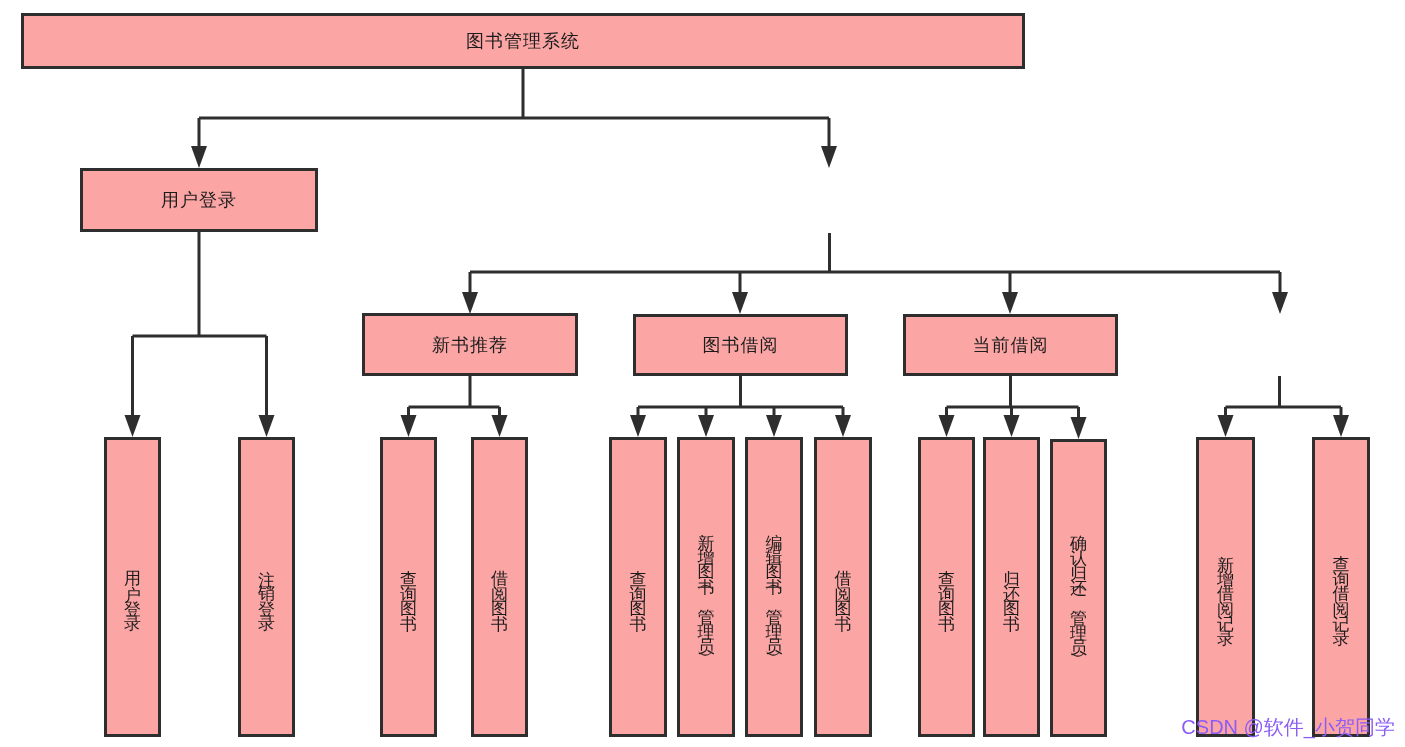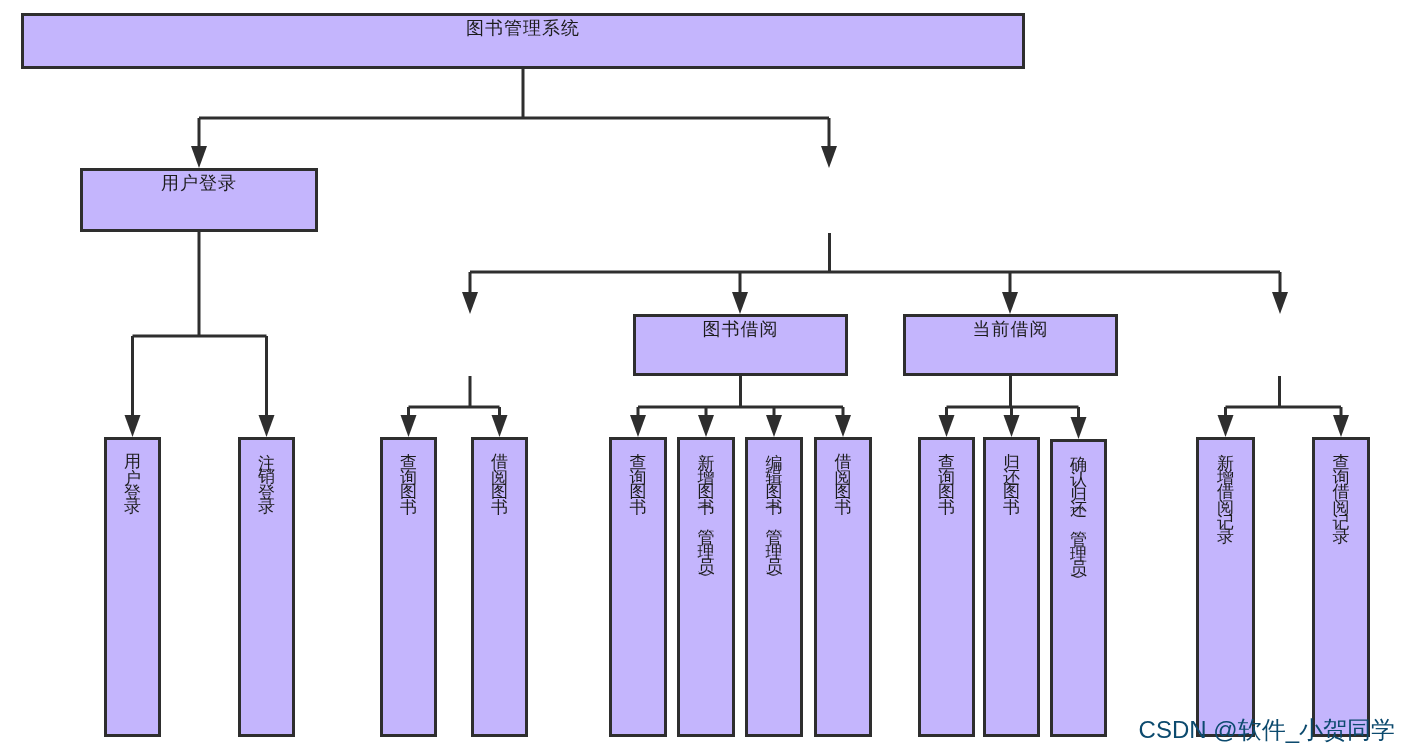--- a/index.html
+++ b/index.html
@@ -31,23 +31,24 @@
     stroke: #2e2e2e;
     stroke-width: 3;
   }
   svg.connectors polygon {
     fill: #2e2e2e;
     stroke: none;
   }
   .node {
     position: absolute;
     box-sizing: border-box;
-    background: #c4b5fd;
+    background: #fca5a5;
     border: 3px solid #2e2e2e;
     display: flex;
+    align-items: center;
     justify-content: center;
     z-index: 2;
     font-family: Liberation Serif, serif;
   }
   .h-node {
     font-size: 18px;
     letter-spacing: 1px;
     white-space: nowrap;
   }
   .v-node .v-text {
@@ -78,22 +79,22 @@
   #c-query3      { left: 918px;  top: 437px; width: 57px; height: 300px; }
   #c-return      { left: 983px;  top: 437px; width: 57px; height: 300px; }
   #c-confirm     { left: 1050px; top: 439px; width: 57px; height: 298px; }
   #c-add-rec     { left: 1196px; top: 437px; width: 59px; height: 300px; }
   #c-query-rec   { left: 1312px; top: 437px; width: 58px; height: 300px; }
   .watermark {
     position: absolute;
     right: 10px;
     top: 714px;
     z-index: 5;
-    font-size: 24px;
-    color: #0c4a6e;
+    font-size: 20px;
+    color: #8b5cf6;
     white-space: nowrap;
   }
 </style>
 </head>
 <body>
 
 <div id="stage">
 
   <svg class="connectors" viewBox="0 0 1405 747" xmlns="http://www.w3.org/2000/svg">
 
@@ -132,20 +133,23 @@
   </svg>
 
   <div class="node h-node" id="n-root">
     <span>图书管理系统</span>
   </div>
 
   <div class="node h-node" id="n-user-login">
     <span>用户登录</span>
   </div>
 
+  <div class="node h-node" id="n-new-rec">
+    <span>新书推荐</span>
+  </div>
   <div class="node h-node" id="n-borrow">
     <span>图书借阅</span>
   </div>
   <div class="node h-node" id="n-current">
     <span>当前借阅</span>
   </div>
 
   <div class="node v-node" id="c-user-login">
     <span class="v-text">用户登录</span>
   </div>

